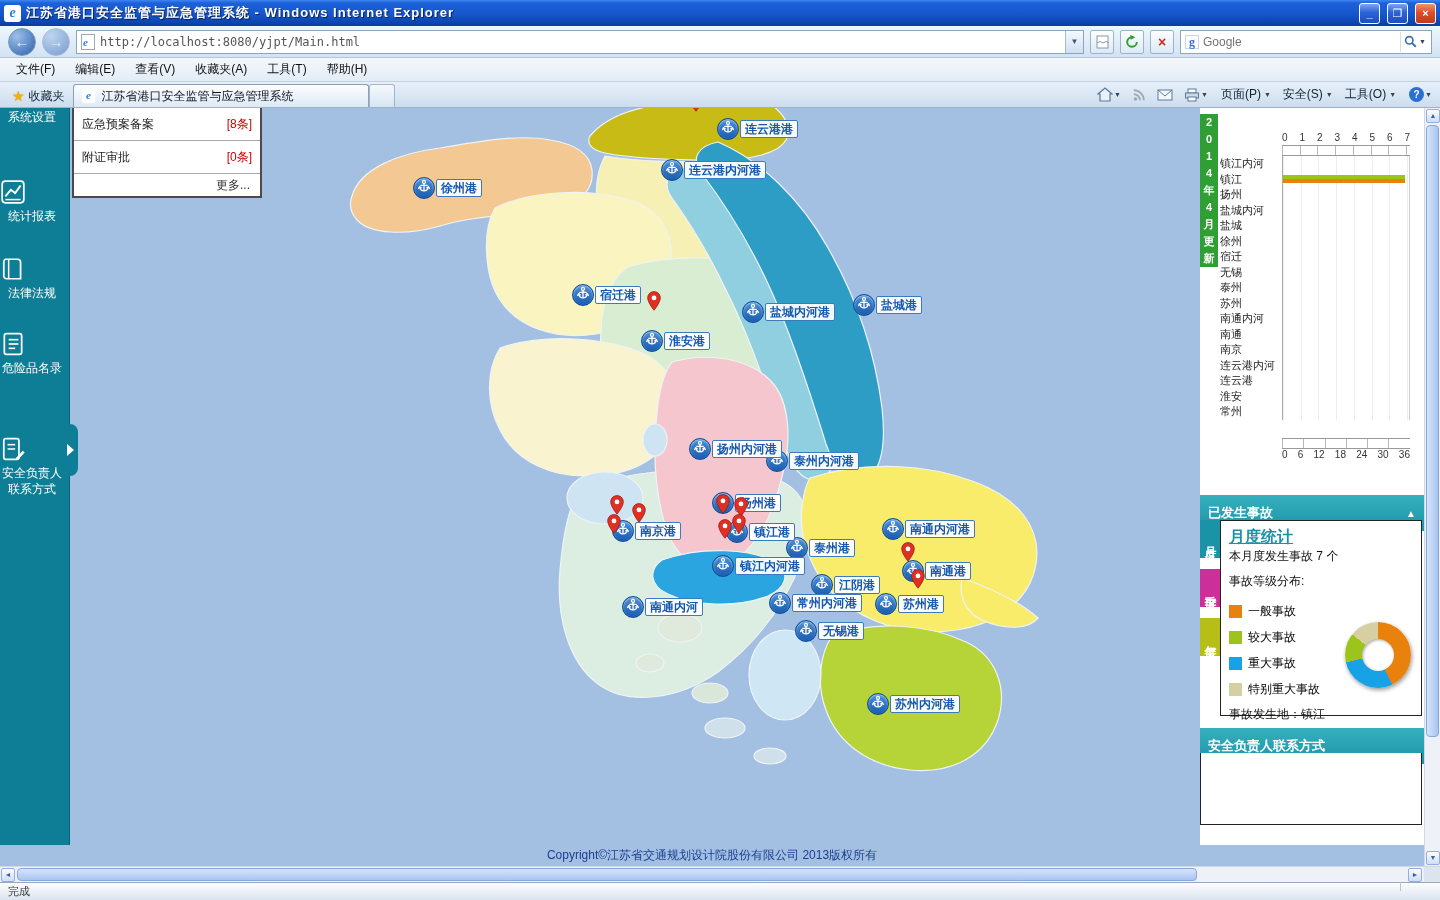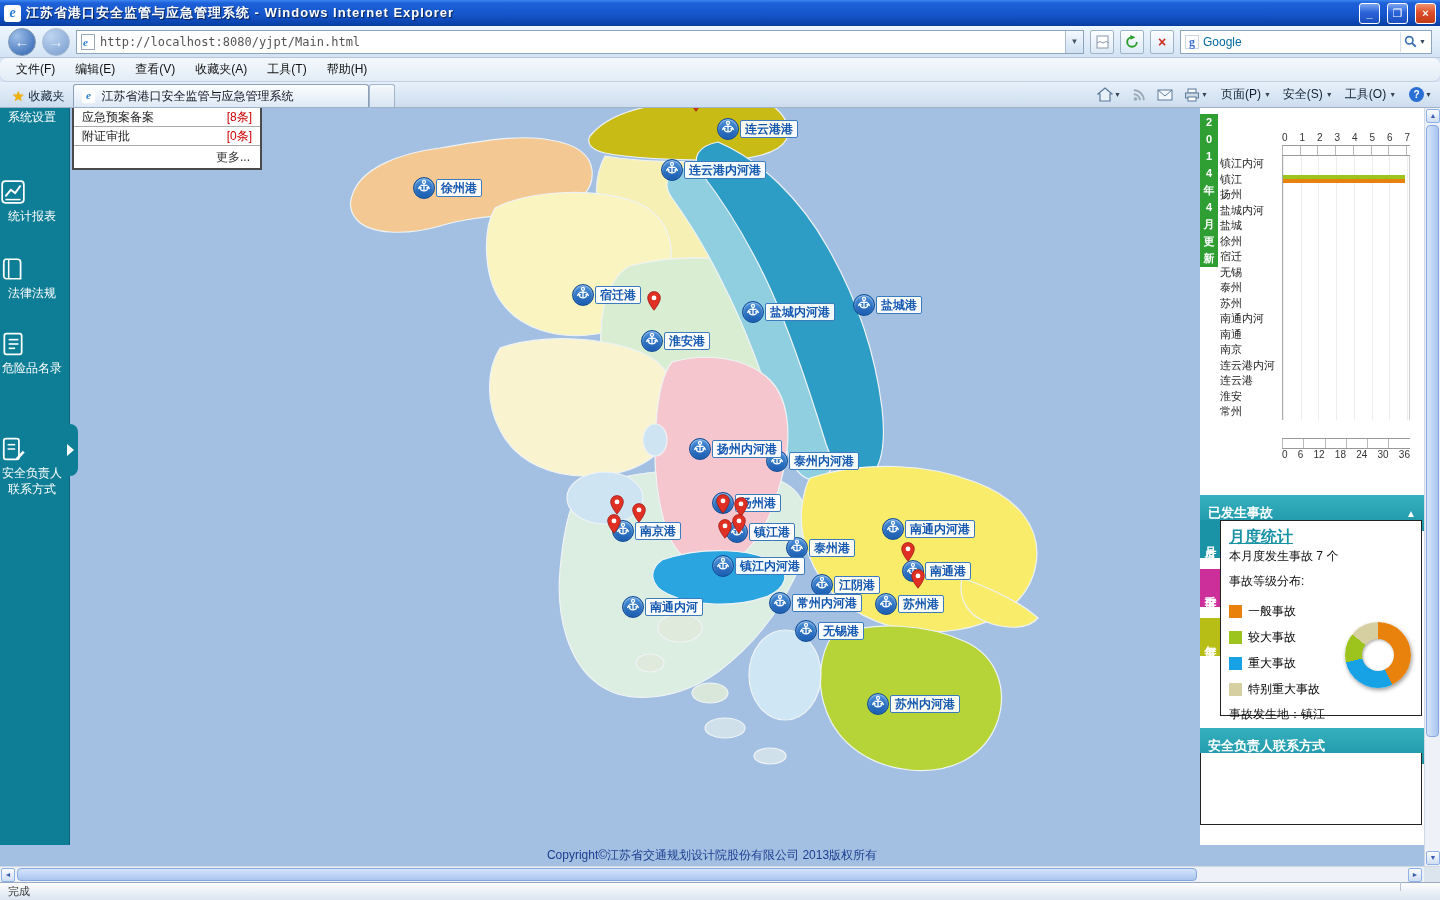--- a/index.html
+++ b/index.html
@@ -23,26 +23,26 @@
   .nav-circle.fwd { opacity:.55; }
   .addr-field { flex:1; height:24px; background:#fff; border:1px solid #8ca4bc; display:flex; align-items:center; padding-left:4px; }
   .page-ico { width:14px; height:16px; background:#fff; border:1px solid #9ab; margin-right:5px; position:relative; }
   .page-ico span { position:absolute; left:1px; top:0; font:italic bold 11px/14px "Liberation Serif",serif; color:#2a7fd4; }
   .url { flex:1; font:12px "DejaVu Sans Mono",monospace; color:#555; }
   .addr-drop { width:18px; height:22px; background:linear-gradient(180deg,#f4f9fe,#cfe0f2); border-left:1px solid #a8bccc; color:#456; font-size:8px; line-height:22px; text-align:center; }
   .mini-btn { width:24px; height:24px; border:1px solid #a0b4c8; border-radius:2px; background:linear-gradient(180deg,#fdfeff,#dce9f6); display:flex; align-items:center; justify-content:center; }
   .stop-x { color:#cc2a1a; font-weight:bold; font-size:14px; }
   .search-box { width:252px; height:24px; background:#fff; border:1px solid #8ca4bc; display:flex; align-items:center; padding:0 2px 0 4px; gap:4px; }
   .g-ico { width:14px; height:14px; border:1px solid #cbd5e0; font:bold 12px/13px "Liberation Serif",serif; color:#3a6fd0; text-align:center; }
-  .search-text { flex:1; font-size:12px; color:#0369a1; }
+  .search-text { flex:1; font-size:12px; color:#737373; }
   .mag-btn { display:flex; align-items:center; gap:2px; padding:0 3px; height:20px; border-left:1px solid #d4dde8; }
 
   
   .menubar { height:24px; flex:0 0 24px; display:flex; align-items:center; padding-left:6px;
-    background:linear-gradient(180deg,#f4f8fc,#e2ecf6); border-bottom:1px solid #c2d0e0;border-radius:7px; }
+    background:linear-gradient(180deg,#f4f8fc,#e2ecf6); border-bottom:1px solid #c2d0e0; }
   .menu-item { font-size:12px; color:#111; padding:3px 10px; }
 
   
   .tabrow { height:26px; flex:0 0 26px; display:flex; align-items:flex-end; padding:0 4px;
     background:linear-gradient(180deg,#e7f0fa,#cdddee); border-bottom:1px solid #9fb2c8; }
   .fav-btn { display:flex; align-items:center; gap:4px; padding:0 8px; height:22px; font-size:12px; color:#123; }
   .star { color:#f2b20a; font-size:14px; text-shadow:0 0 1px #c88f00; }
   .tab { display:flex; align-items:center; gap:5px; width:296px; height:23px; padding:0 6px;
     background:linear-gradient(180deg,#fdfeff,#dde9f5); border:1px solid #8ca0b8; border-bottom:none; border-radius:3px 3px 0 0; font-size:12px; color:#112; overflow:hidden; white-space:nowrap; }
   .tab.stub { width:26px; opacity:.7; }
@@ -65,21 +65,21 @@
   .sb-item:nth-child(3) { margin-top:32px; }
   .sb-item:nth-child(4) { margin-top:30px; }
   .sb-item:nth-child(5) { margin-top:60px; }
   .sb-expander { position:absolute; left:62px; top:316px; width:16px; height:52px; background:#0e7e96; border-radius:0 8px 8px 0; display:flex; align-items:center; justify-content:center; z-index:6; }
   .sb-expander i { width:0; height:0; border-left:7px solid #fff; border-top:6px solid transparent; border-bottom:6px solid transparent; }
 
   
   .map-area { flex:1; height:737px; position:relative; overflow:hidden; }
   .map-svg { position:absolute; left:0; top:0; }
   .quick-panel { position:absolute; left:2px; top:0; width:190px; background:#fff; border:2px solid #4a4a4a; border-top:none; z-index:8; }
-  .qp-row { height:19px; display:flex; align-items:center; padding:8px 8px; border-bottom:1px solid #aaa; }
+  .qp-row { height:33px; display:flex; align-items:center; padding:8px 8px; border-bottom:1px solid #aaa; }
   .qp-label { font-size:12px; color:#222; flex:1; }
   .qp-count { font-size:12px; color:#cc0000; }
   .qp-more { height:22px; display:flex; align-items:center; justify-content:flex-end; padding:0 10px; font-size:12px; color:#333; }
   .port-circle { position:absolute; width:22px; height:22px; border-radius:50%; transform:translate(-50%,-50%);
     background:linear-gradient(180deg,#4a90d9,#1a5cb0); border:1px solid #0d4a94; box-shadow:inset 0 1px 2px rgba(255,255,255,.55); display:flex; align-items:center; justify-content:center; z-index:3; }
   .port-label { position:absolute; height:18px; line-height:16px; padding:0 4px; background:rgba(255,255,255,.93);
     border:1px solid #3a7bc0; border-radius:2px; color:#1558b0; font-size:12px; font-weight:bold; white-space:nowrap; z-index:4; }
   .map-pin { position:absolute; transform:translate(-50%,-92%); z-index:5; }
   .footer { position:absolute; left:0; right:16px; bottom:0; height:21px; display:flex; align-items:center; justify-content:center;
     font-size:12px; color:#1c3e91; background:#a3c0e2; }

